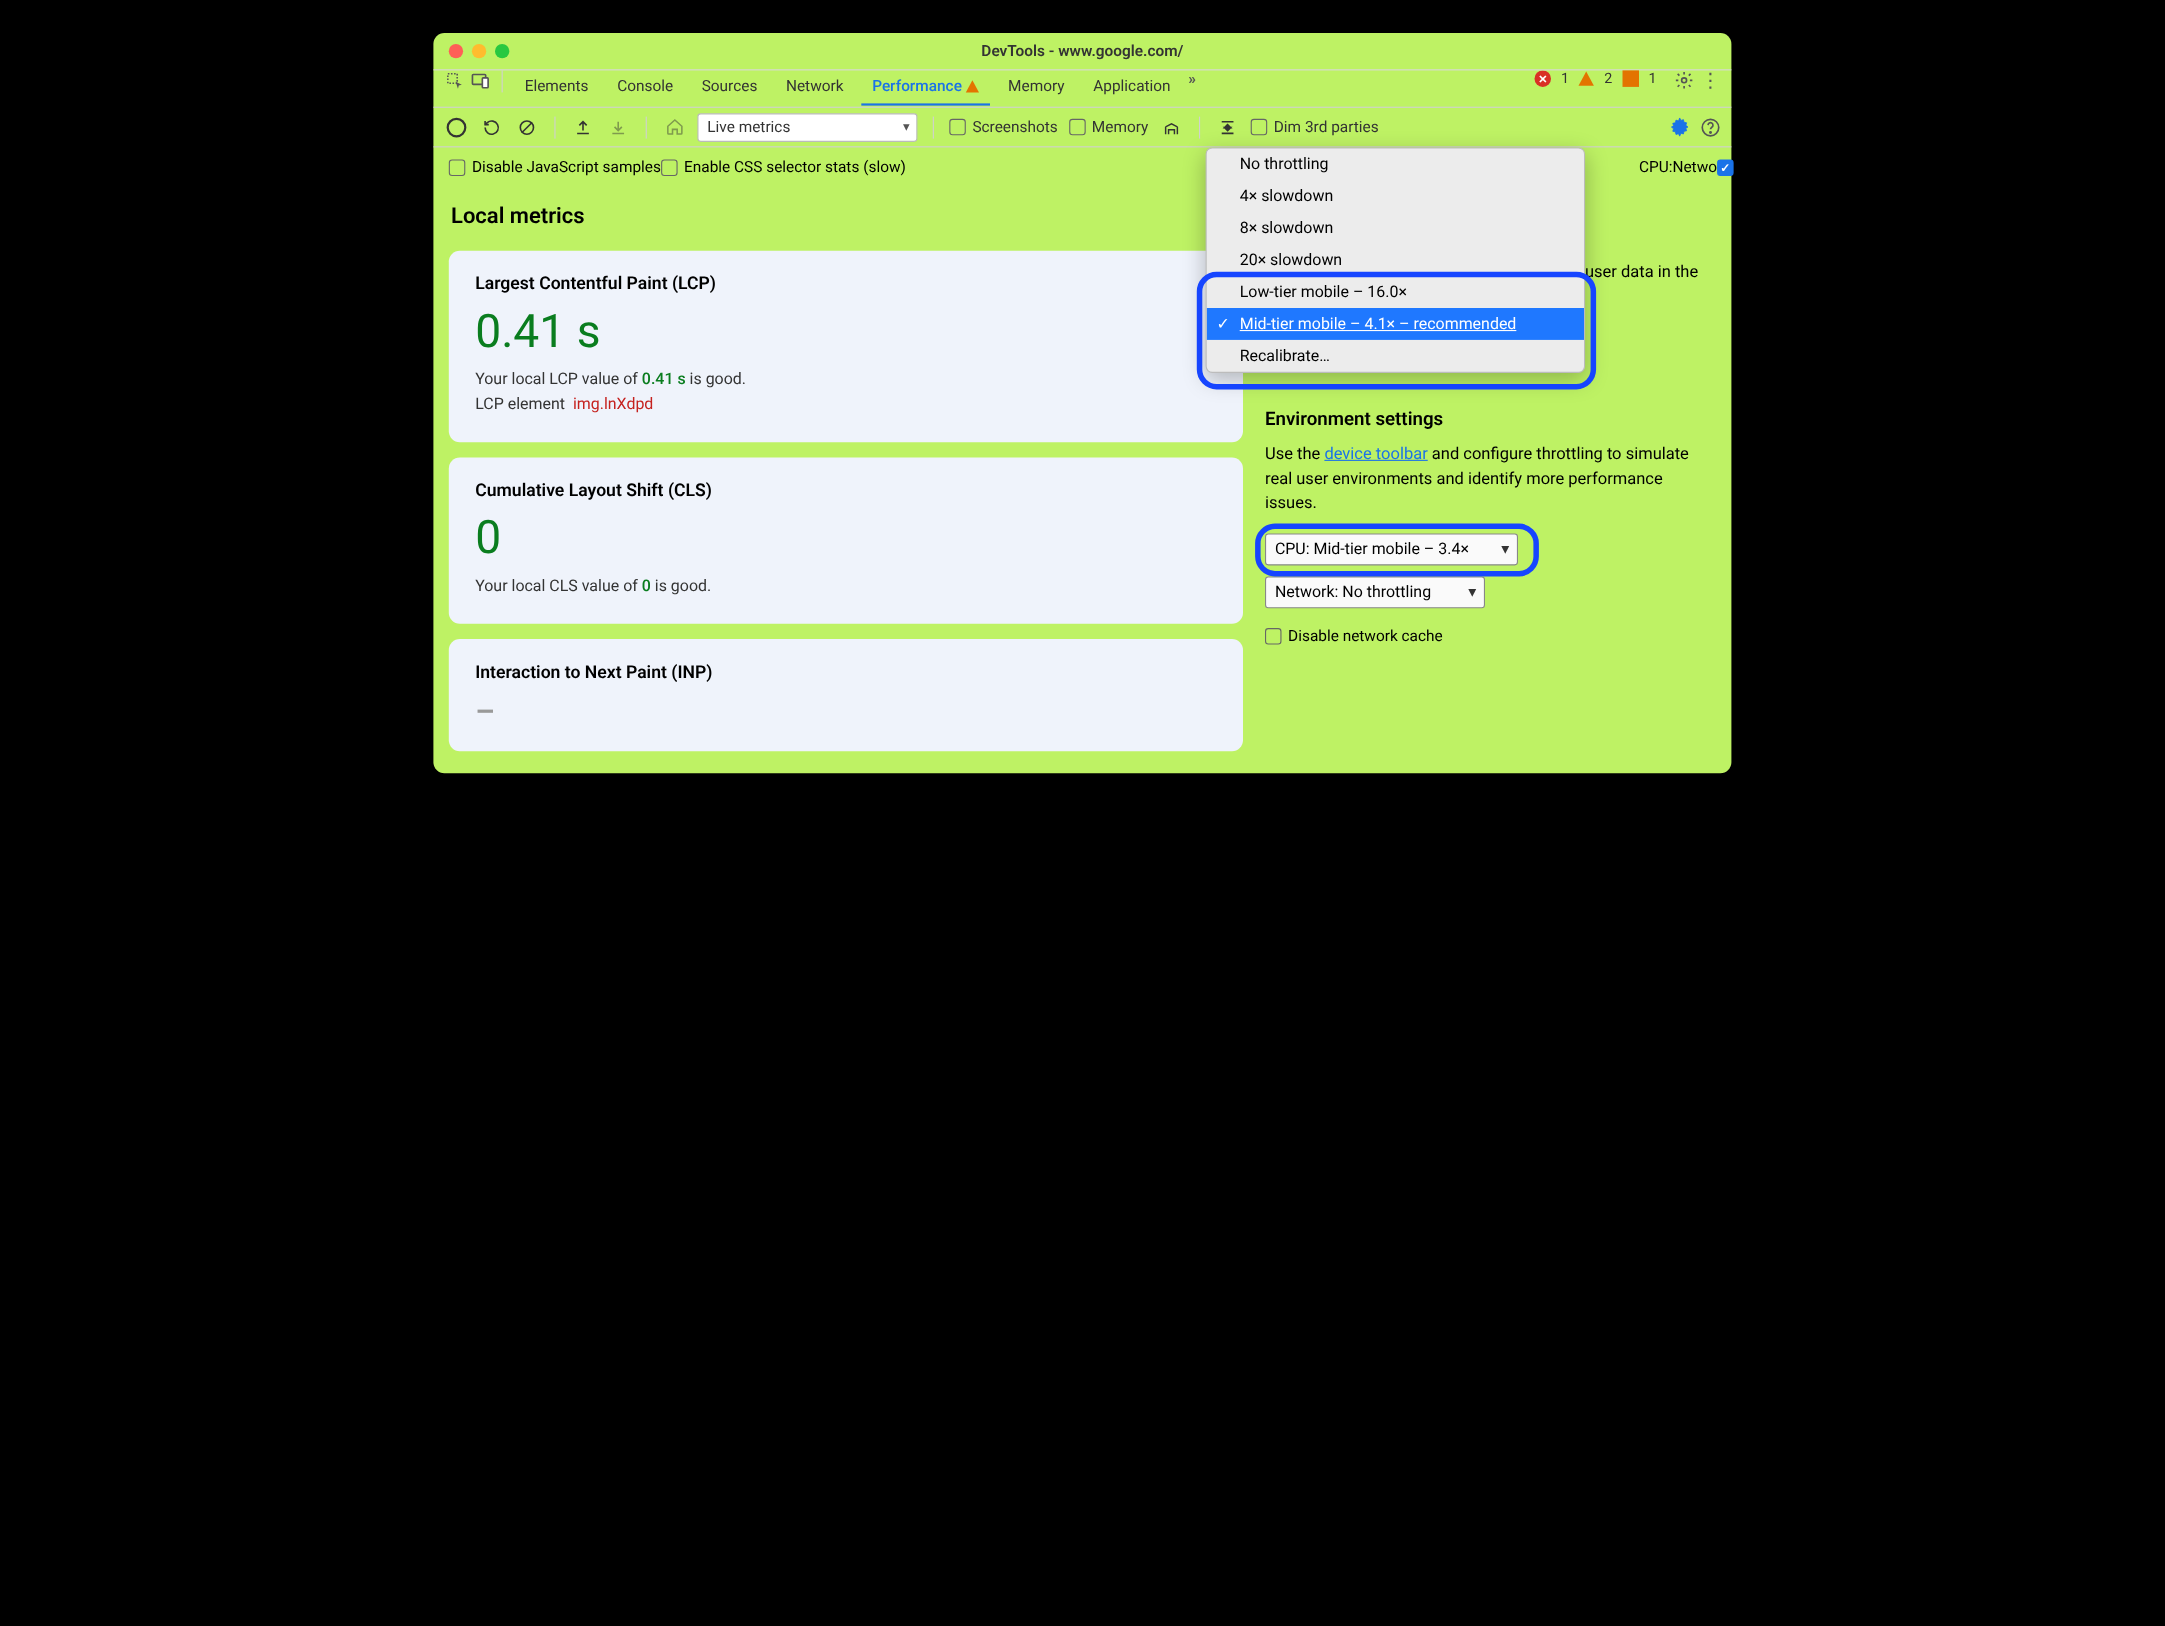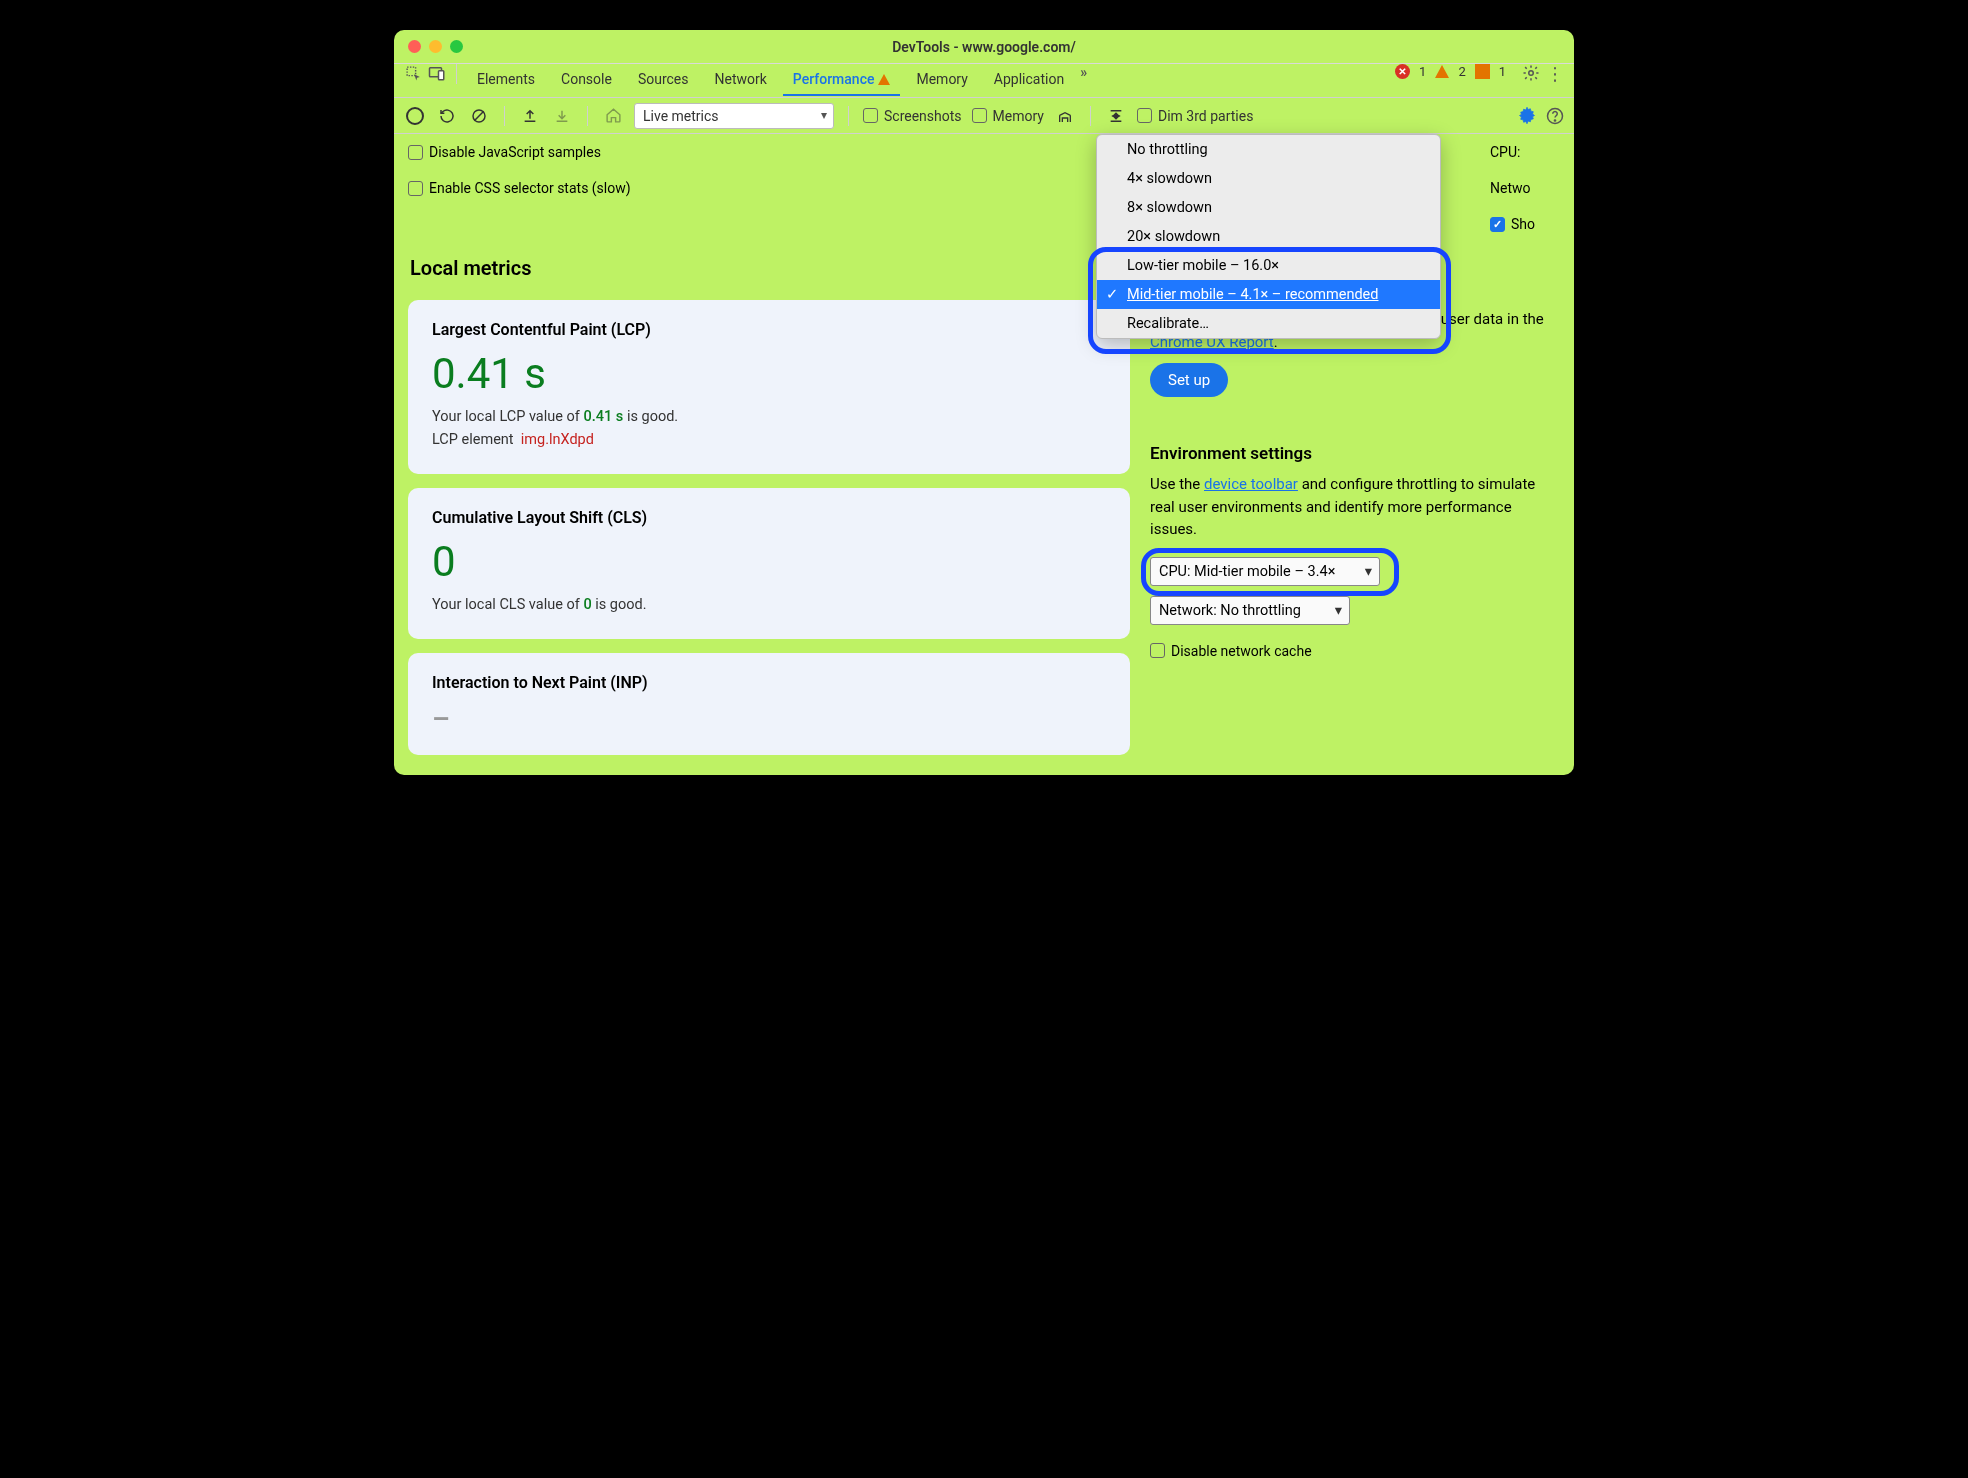--- a/index.html
+++ b/index.html
@@ -28,21 +28,21 @@
   .toolbar { display:flex; align-items:center; height:36px; border-bottom:1px solid #d0d0d0; padding:0 10px; gap:10px; font-size:14px; color:#333;}
   .tbtn { width:22px; height:22px; display:inline-flex;align-items:center;justify-content:center; cursor:pointer;}
   .tbtn.record::before { content:''; width:14px;height:14px;border-radius:50%;border:2px solid #333; }
   .select { border:1px solid #bbb; border-radius:3px; padding:4px 22px 4px 8px; font-size:14px; position:relative; background:#fff; min-width:200px;}
   .select::after { content:'▾'; position:absolute; right:6px; top:4px; color:#555; font-size:12px;}
   .cb { display:flex; align-items:center; gap:6px; font-size:14px; cursor:pointer;}
   .cb-box { width:15px;height:15px;border:1.5px solid #666;border-radius:3px;display:inline-flex;align-items:center;justify-content:center;}
   .cb-box.checked { background:#1a73e8;border-color:#1a73e8;}
   .cb-box.checked::after{content:'✓';color:#fff;font-size:11px;font-weight:bold;line-height:1;}
   .opts { display:flex; padding:10px 14px 14px; gap:50px; font-size:14px; position:relative;}
-  .opts-col { display:flex; flex-direction:column; gap:20px; flex:1;}
+  .opts-col { display:flex; flex-direction:row; gap:0; flex:1;}
   .opt-row { display:flex; align-items:center; gap:8px; }
   .dropdown-menu { position:absolute; top:0; left:702px; width:345px; background:#ececec; border:1px solid #bcbcbc; border-radius:6px; box-shadow:0 6px 20px rgba(0,0,0,.25); font-size:14.5px; overflow:hidden; z-index:50;}
   .dropdown-menu .item { padding:6px 14px 6px 30px; position:relative; cursor:pointer; }
   .dropdown-menu .item.selected { background:#1f78ff; color:#fff;text-decoration:underline; }
   .dropdown-menu .item.selected::before { content:'✓'; position:absolute; left:9px; }
   .hl-box { position:absolute; border:5px solid #1645ff; border-radius:18px; pointer-events:none; z-index:60;}
   .content { display:flex; gap:20px; padding:0 14px 20px; position:relative;}
   .left-col { flex:1; display:flex; flex-direction:column; gap:14px;}
   .right-col { width:410px; display:flex; flex-direction:column; gap:18px; padding-top: 16px;}
   .section-title { font-size:20px; font-weight:600; margin:10px 0 6px 2px;}

